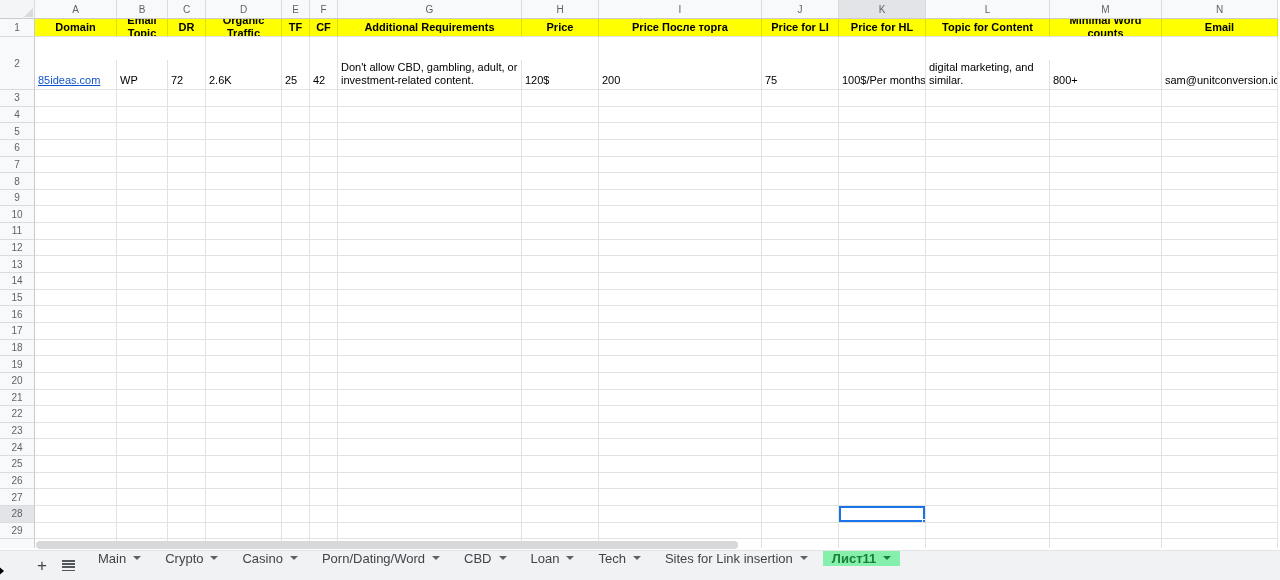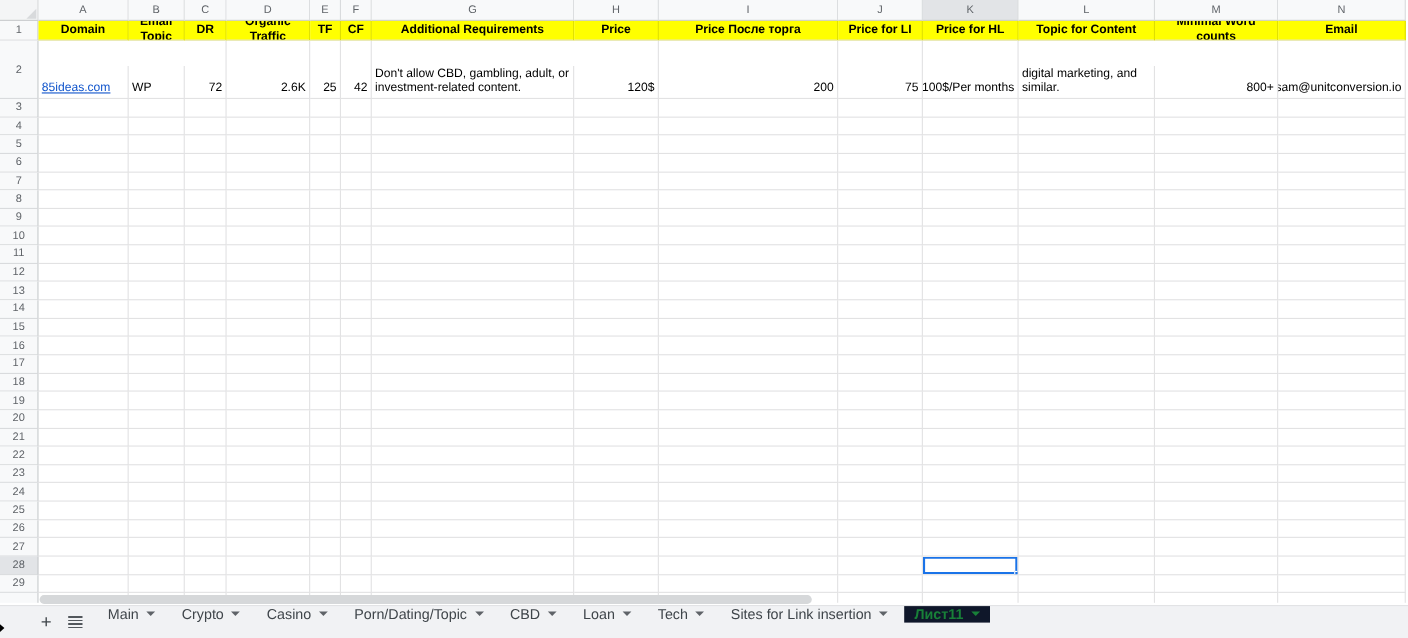--- a/index.html
+++ b/index.html
@@ -17,21 +17,21 @@
   .colhead{border-bottom-color:#c9cbce;}
   .rowhead{border-right-color:#c9cbce;}
   .corner{position:relative;background:#f4f5f6;}
   .corner::after{content:'';position:absolute;right:1px;bottom:1px;width:0;height:0;
         border-left:9px solid transparent;border-bottom:9px solid #d8dadc;}
   .hl{background:#e2e4e7;}
   .hdr{background:#ffff00;font-weight:bold;align-items:center;text-align:center;
        border-right-color:#dede00;}
   .data{padding:1px 3px 2px;}
   .left{justify-content:flex-start;text-align:left;margin-top:23px;}
-  .center{justify-content:flex-end;text-align:center;}
+  .center{justify-content:flex-start;text-align:center;}
   .nw span{white-space:nowrap;}
   .lnk{color:#1155cc;text-decoration:underline;cursor:pointer;}
   .sel{box-shadow:inset 0 0 0 2px #1a73e8;position:relative;z-index:2;}
   .sel::after{content:'';position:absolute;right:-4px;bottom:-4px;width:7px;height:7px;
        background:#1a73e8;border:1px solid #fff;box-sizing:border-box;z-index:5;}
   .stub{border-bottom:none;}
   .hthumb{position:absolute;left:36px;top:541px;width:702px;height:8px;border-radius:4px;
        background:#d6d8da;}
   .tabbar{position:absolute;left:0;top:550px;width:1280px;height:30px;background:#f1f2f4;
        border-top:1px solid #e2e3e5;box-sizing:border-box;display:flex;align-items:center;
@@ -39,21 +39,21 @@
   .addbtn{font-size:17px;color:#3f454a;width:24px;text-align:center;cursor:pointer;
        background:none;border:none;padding:0;line-height:30px;font-family:inherit;}
   .sheetsbtn{margin:0 14px 0 8px;cursor:pointer;display:flex;align-items:center;}
   .sheetsicon{width:13px;height:11px;
        background:repeating-linear-gradient(to bottom,#52575c 0,#52575c 1.6px,transparent 1.6px,transparent 3.2px);}
   #tabs{display:flex;align-items:flex-start;height:30px;}
   .tab{display:flex;align-items:center;padding:0 9px;margin-right:6px;font-size:13px;
        color:#3f454a;cursor:pointer;white-space:nowrap;}
   .tab .arr{margin-left:7px;width:0;height:0;border-left:4px solid transparent;
        border-right:4px solid transparent;border-top:4px solid #5f6368;}
-  .tab.active{background:#0f172a;color:#188038;font-weight:bold;}
+  .tab.active{background:#86efac;color:#188038;font-weight:bold;}
   .tab.active .arr{border-top-color:#188038;}
   .cursorart{position:absolute;left:-4px;top:564px;width:0;height:0;
        border-top:7px solid transparent;border-bottom:7px solid transparent;
        border-left:8px solid #000;}
 </style>
 </head>
 <body>
 
 <div class="app">
   <div class="sheet">
@@ -567,21 +567,21 @@
         </div>
         <div class="tab">
           <span>Crypto</span>
           <span class="arr"></span>
         </div>
         <div class="tab">
           <span>Casino</span>
           <span class="arr"></span>
         </div>
         <div class="tab">
-          <span>Porn/Dating/Topic</span>
+          <span>Porn/Dating/Word</span>
           <span class="arr"></span>
         </div>
         <div class="tab">
           <span>CBD</span>
           <span class="arr"></span>
         </div>
         <div class="tab">
           <span>Loan</span>
           <span class="arr"></span>
         </div>

